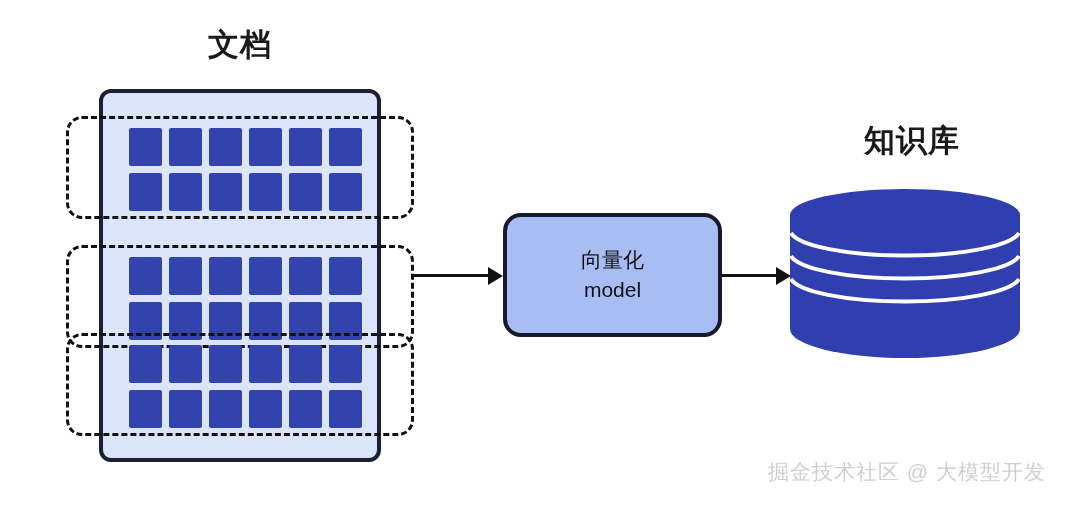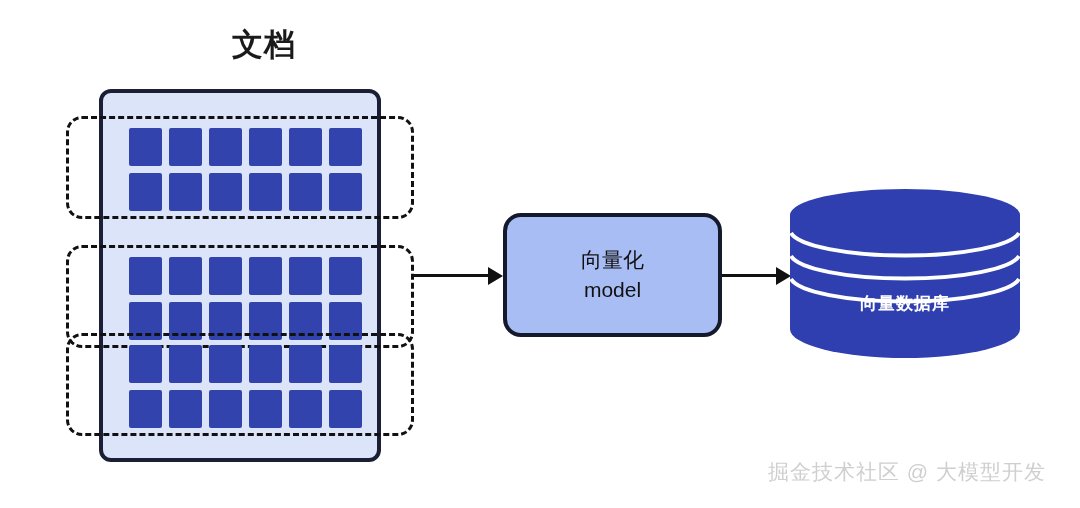--- a/index.html
+++ b/index.html
@@ -18,21 +18,20 @@
     overflow: hidden;
   }
 
   
   .title {
     position: absolute;
     font-weight: bold;
     color: #1a1a1a;
     white-space: nowrap;
     letter-spacing: 1px;
-    padding-left: 24px;
   }
   #doc-title {
     left: 0; top: 24px;
     width: 480px;
     text-align: center;
     font-size: 31px;
   }
   #kb-title {
     left: 772px; top: 120px;
     width: 280px;
@@ -218,31 +217,31 @@
   <div id="arrow1-head" class="arrow-head"></div>
 
   <div id="embed-box">
     <div class="ln ln-cn">向量化</div>
     <div class="ln">model</div>
   </div>
 
   <div id="arrow2-line" class="arrow-line"></div>
   <div id="arrow2-head" class="arrow-head"></div>
 
+  <div id="kb-title" class="title">知识库</div>
 
   <div id="cylinder">
     <svg width="232" height="170" viewBox="0 0 232 170" xmlns="http://www.w3.org/2000/svg">
 
       <path d="M1,27 L1,141 A115,29 0 0 0 231,141 L231,27 Z" fill="#2f3fb0"></path>
 
       <ellipse cx="116" cy="27" rx="115" ry="26" fill="#2f3fb0"></ellipse>
 
       <path d="M2,45 A115,26 0 0 0 230,45" fill="none" stroke="#ffffff" stroke-width="4"></path>
       <path d="M2,68 A115,26 0 0 0 230,68" fill="none" stroke="#ffffff" stroke-width="4"></path>
       <path d="M2,91 A115,26 0 0 0 230,91" fill="none" stroke="#ffffff" stroke-width="4"></path>
     </svg>
   </div>
 
-  <div id="db-label">向量数据库</div>
 
   <div id="watermark">掘金技术社区 @ 大模型开发</div>
 
 </div>
 
 </body></html>

